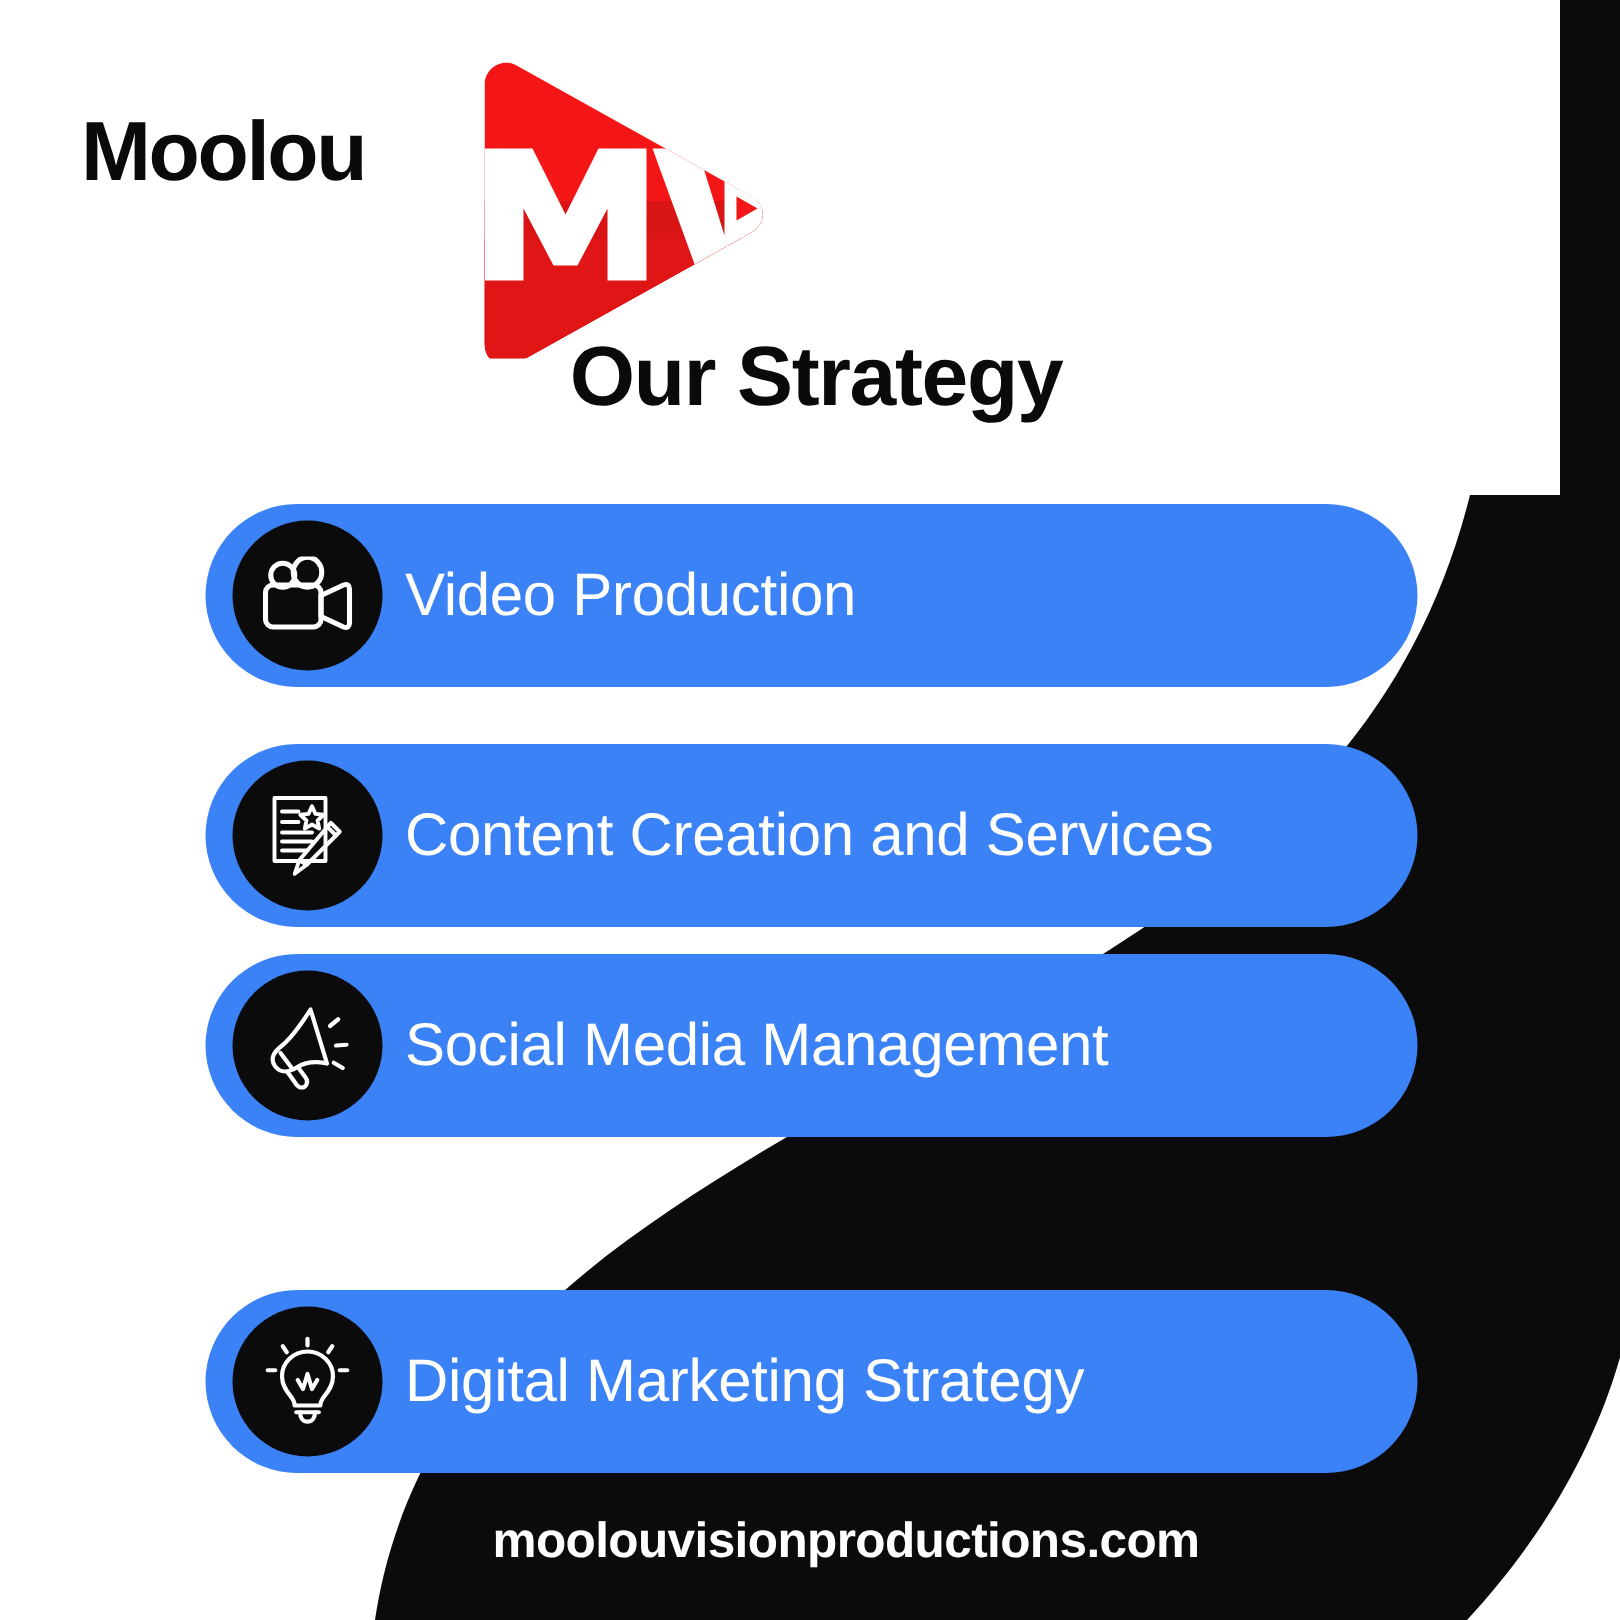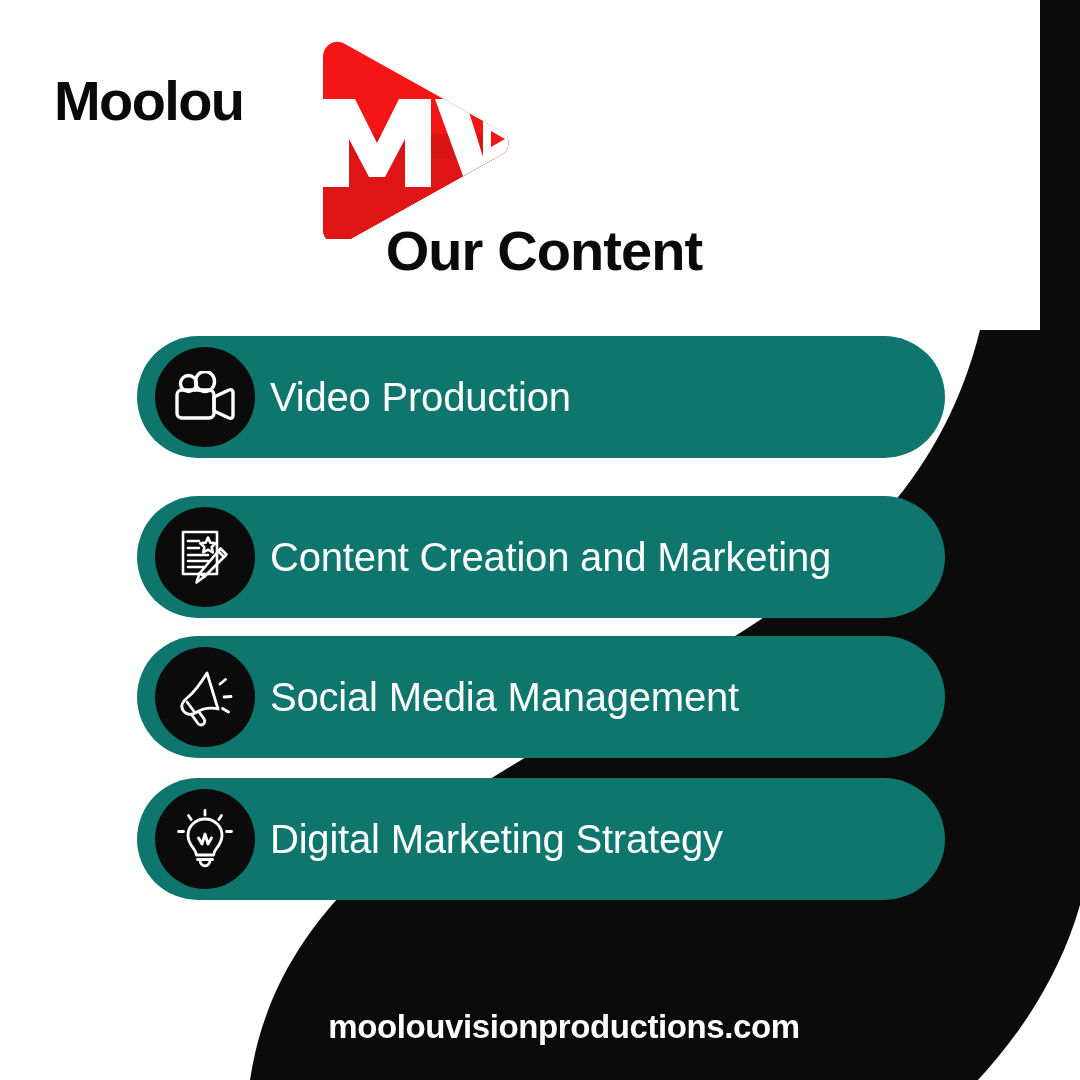--- a/index.html
+++ b/index.html
@@ -81,29 +81,29 @@
     position: absolute;
     left: 0;
     top: 0;
     width: 1080px;
     height: 1080px;
   }
   .service-pill {
     position: absolute;
     left: 137px;
     height: 122px;
-    background: #0f766e;
+    background: #3b82f6;
     border-radius: 61px;
     display: flex;
     align-items: center;
   }
   .service-pill.p0 { top: 336px; width: 808px; }
   .service-pill.p1 { top: 496px; width: 808px; }
   .service-pill.p2 { top: 636px; width: 808px; }
-  .service-pill.p3 { top: 778px; width: 808px; }
+  .service-pill.p3 { top: 860px; width: 808px; }
 
   .pill-icon-badge {
     position: absolute;
     left: 18px;
     top: 11px;
     width: 100px;
     height: 100px;
     border-radius: 50%;
     background: #0b0b0b;
     display: flex;
@@ -199,21 +199,21 @@
           <path d="M18,60 L50,60 L72,104 L94,60 L126,60 L126,148 L100,148 L100,100 L80,138 L64,138 L44,100 L44,148 L18,148 Z"></path>
           <path d="M130,60 L160,60 L178,118 L196,60 L224,60 L192,148 L162,148 Z"></path>
         </g>
 
         <path d="M178,78 L205,98 L178,118 Z" fill="#ffffff"></path>
         <path d="M186,92 L200,100 L186,108 Z" fill="#f41616"></path>
       </g>
     </svg>
   </div>
 
-  <div id="page-title">Our Content</div>
+  <div id="page-title">Our Strategy</div>
 
   <div id="service-list">
 
     <div class="service-pill p0">
       <div class="pill-icon-badge">
         <svg width="64" height="52" viewBox="0 0 64 52" fill="none" stroke="#ffffff" stroke-width="3.4" stroke-linecap="round" stroke-linejoin="round">
           <rect x="4" y="19" width="37" height="28" rx="5"></rect>
           <circle cx="15.5" cy="12.5" r="8"></circle>
           <ellipse cx="32" cy="10.5" rx="9.5" ry="10"></ellipse>
           <path d="M41,26 L56,19 C58.5,18 60,19.4 60,21.6 L60,44.4 C60,46.6 58.5,48 56,47 L41,40 Z"></path>
@@ -226,21 +226,21 @@
       <div class="pill-icon-badge">
         <svg width="60" height="60" viewBox="0 0 60 60" fill="none" stroke="#ffffff" stroke-width="2.6" stroke-linecap="round" stroke-linejoin="round">
           <path d="M8,5 L42,5 L42,47 L8,47 Z"></path>
           <path d="M13,14 L24,14 M13,21 L24,21 M13,28 L33,28 M13,34 L33,34 M13,40 L30,40"></path>
           <path d="M33,10.5 L35.3,15.6 L40.8,16.2 L36.7,20 L37.8,25.4 L33,22.7 L28.2,25.4 L29.3,20 L25.2,16.2 L30.7,15.6 Z"></path>
           <path d="M45.5,21.5 L51.5,27.5 L29.5,49.5 L21.5,55.5 L24.5,46.5 Z"></path>
           <path d="M24.5,46.5 L29.5,49.5"></path>
           <path d="M43,24 L49,30"></path>
         </svg>
       </div>
-      <span class="pill-label">Content Creation and Marketing</span>
+      <span class="pill-label">Content Creation and Services</span>
     </div>
 
     <div class="service-pill p2">
       <div class="pill-icon-badge">
         <svg width="62" height="60" viewBox="0 0 62 60" fill="none" stroke="#ffffff" stroke-width="2.8" stroke-linecap="round" stroke-linejoin="round">
           <path d="M33,6 C33,6 22,24 13.5,30.5 C8,34.7 6,39.5 9.5,44 C13,48.5 18.5,48 24,44.5 C33,38.8 44,42 44,42 Z"></path>
           <path d="M13,35 L20.5,45"></path>
           <path d="M17.5,47.5 L24,56.5 C25.6,58.6 28.8,58.5 30.2,56.2 C31.2,54.6 30.8,52.9 29.7,51.4 L25.4,45.5"></path>
           <path d="M46,17 L51.5,12.5 M50,30 L57,29.5 M48.5,41.5 L54.5,45"></path>
         </svg>

